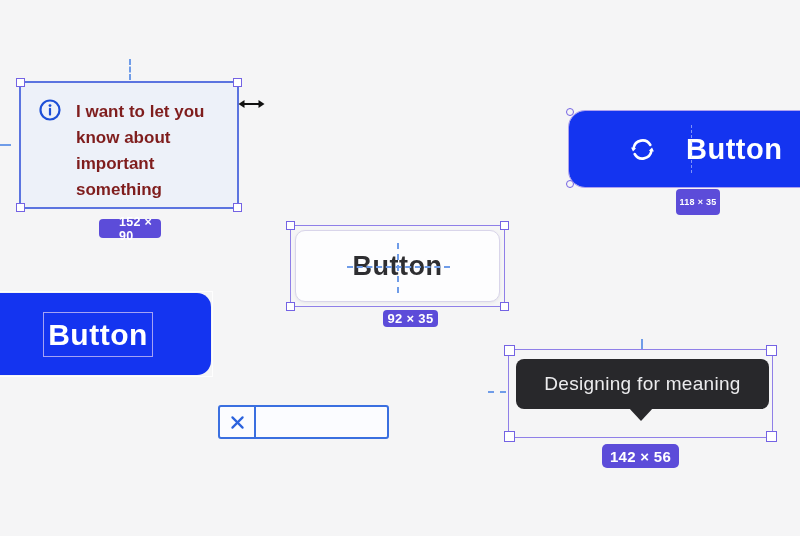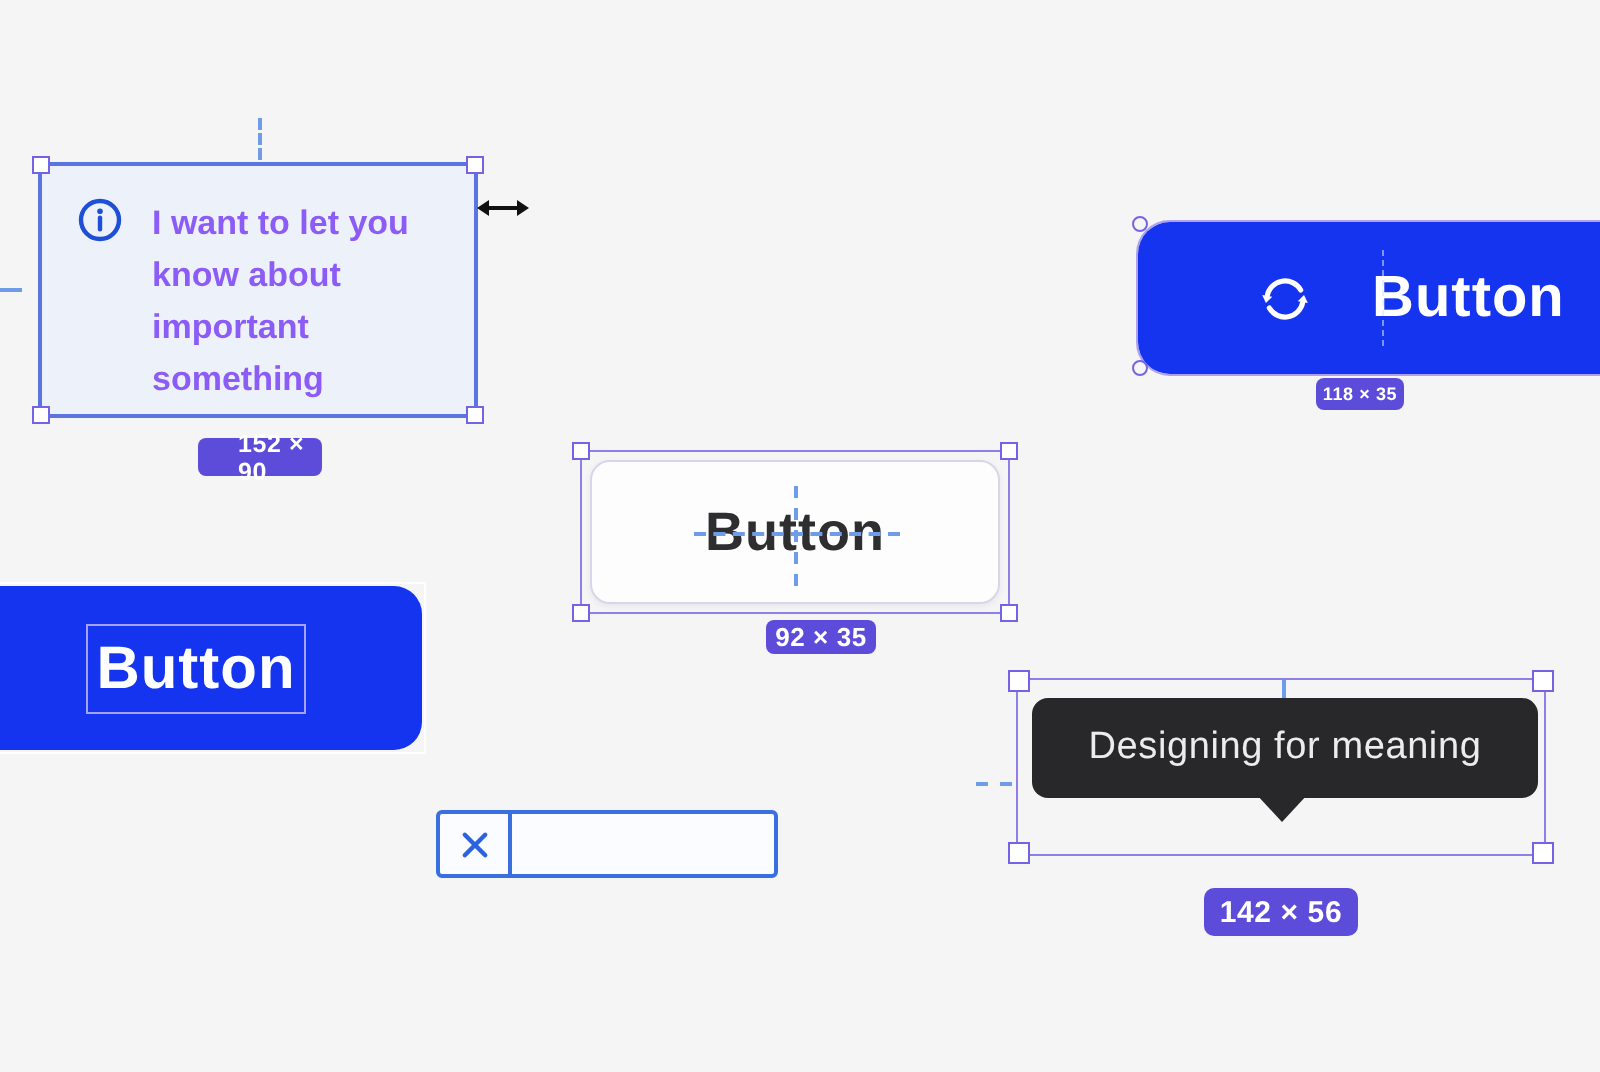--- a/index.html
+++ b/index.html
@@ -31,39 +31,39 @@
   }
 
   
   .note-card {
     left:19px; top:81px; width:220px; height:128px;
     background:#edf1f9; border:2px solid #5b74e0;
   }
   .note-card .info-ic { position:absolute; left:17px; top:15px; }
   .note-card .note-text {
     position:absolute; left:55px; top:16px; width:150px;
-    font-size:17px; line-height:26px; font-weight:bold; color:#8b5cf6;
+    font-size:17px; line-height:26px; font-weight:bold; color:#7f1d1d;
   }
   .badge-152 { left:99px; top:219px; width:62px; height:19px; font-size:12.5px;padding-left:20px; }
   .cursor-resize { left:238px; top:97px; z-index:8; }
 
   
   .btn-refresh {
     left:569px; top:111px; width:270px; height:76px;
     background:#1434f0; border-radius:16px;
     outline:1px solid rgba(135,115,235,.65);
     display:flex; align-items:center; color:#fff;
   }
   .btn-refresh .lbl { font-size:29px; font-weight:bold; margin-left:28px; letter-spacing:.5px; }
   .btn-refresh .ic { margin-left:58px; display:flex; }
   .corner-mark {
     position:absolute; width:8px; height:8px; background:#f5f5f6;
     border:1.5px solid #7463e4; border-radius:50%; z-index:6;
   }
-  .badge-118 { left:658px; top:189px; width:44px; height:16px; font-size:9px; }
+  .badge-118 { left:676px; top:189px; width:44px; height:26px; font-size:9px; }
 
   
   .frame-outline-btn {
     left:290px; top:225px; width:215px; height:82px;
     border:1px solid #8f7fe8;
   }
   .btn-outline {
     position:absolute; left:4px; top:4px; right:4px; bottom:4px;
     background:#fdfdfe; border:1px solid #d9d5ea; border-radius:10px;
     box-shadow:0 1px 3px rgba(60,60,90,.08);
@@ -102,21 +102,21 @@
     flex:1; margin:1px 1px 1px 2px; border:2px solid #2b62dd; background:#fff;
     display:flex; align-items:center; overflow:hidden;
   }
   .tag-chip .tag-text {
     font-size:17px; font-weight:bold; color:#2b62dd; margin-left:5px; white-space:nowrap;
   }
   .tag-chip .caret { width:2px; height:20px; background:#2b62dd; margin-left:1px; flex:none; }
 
   
   .frame-tooltip {
-    left:508px; top:339px; width:265px; height:89px;
+    left:508px; top:349px; width:265px; height:89px;
     border:1px solid #8f7fe8;
   }
   .tooltip-body {
     position:absolute; left:7px; top:9px; width:253px; height:50px;
     background:#28282b; border-radius:8px;
     display:flex; align-items:center; justify-content:center;
   }
   .tooltip-body .lbl { font-size:19px; color:#ececee; letter-spacing:.3px; }
   .tooltip-tail {
     position:absolute; left:119px; top:57px;

